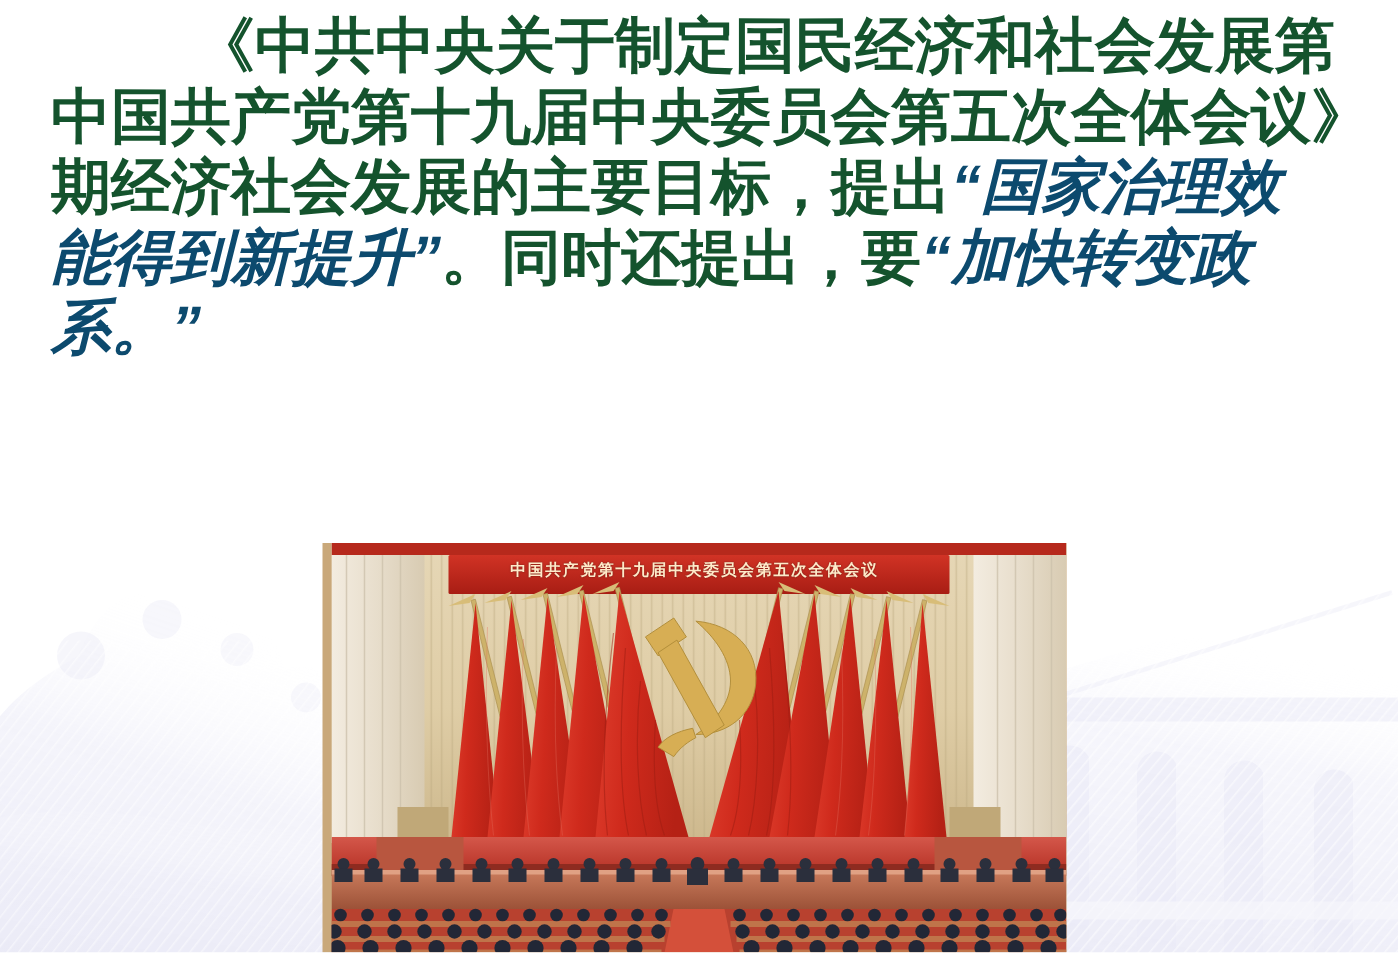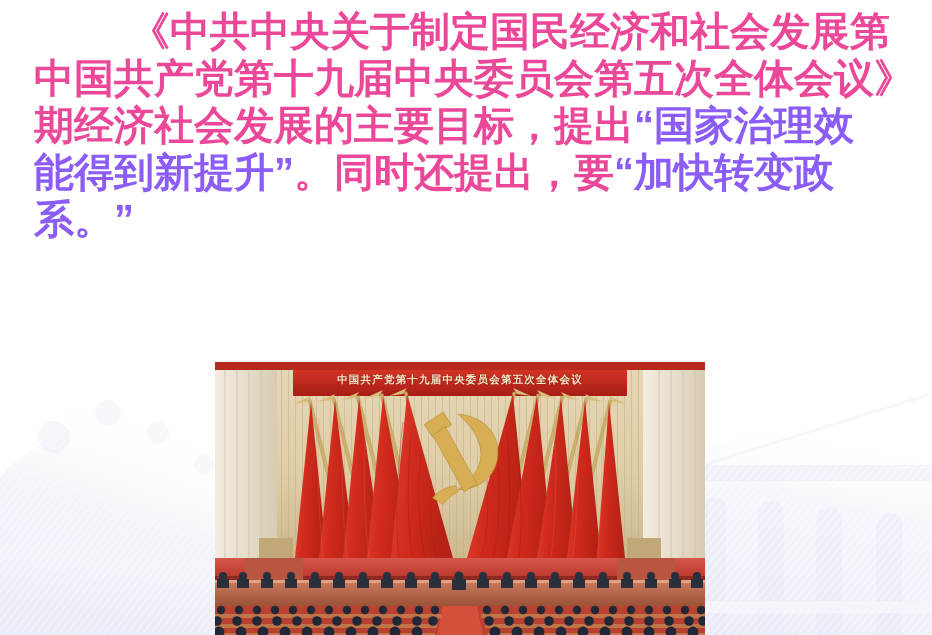--- a/index.html
+++ b/index.html
@@ -53,32 +53,33 @@
     line-height: 47px;
     letter-spacing: 0px;
     text-align: justify;
     text-justify: inter-character;
     white-space: normal;
   }
   #text-block .ln {
     display: block;
     white-space: nowrap;
   }
-  .blue { color: #ec4899; }
-  .red  { color: #8b5cf6; }
+  .blue { color: #14532d; }
+  .red  { color: #0c4a6e; font-style: italic; }
 
   
   #photo {
     position: absolute;
     left: 215px;
     top: 362px;
     width: 490px;
     height: 273px;
     overflow: hidden;
     background: #c9a87a;
+    padding-left: 6px;
   }
   #photo svg { display: block; }
   #banner-text {
     position: absolute;
     left: 0;
     top: 11px;
     width: 100%;
     text-align: center;
     font-size: 10.5px;
     font-weight: bold;

